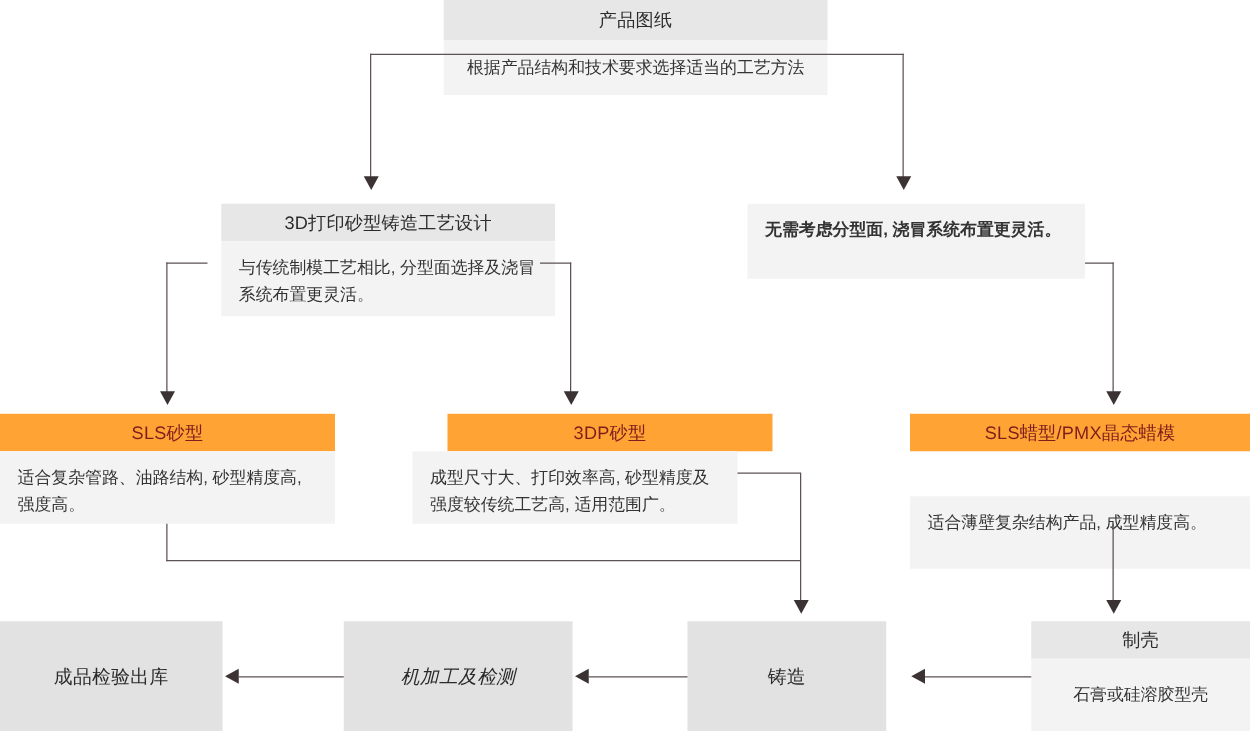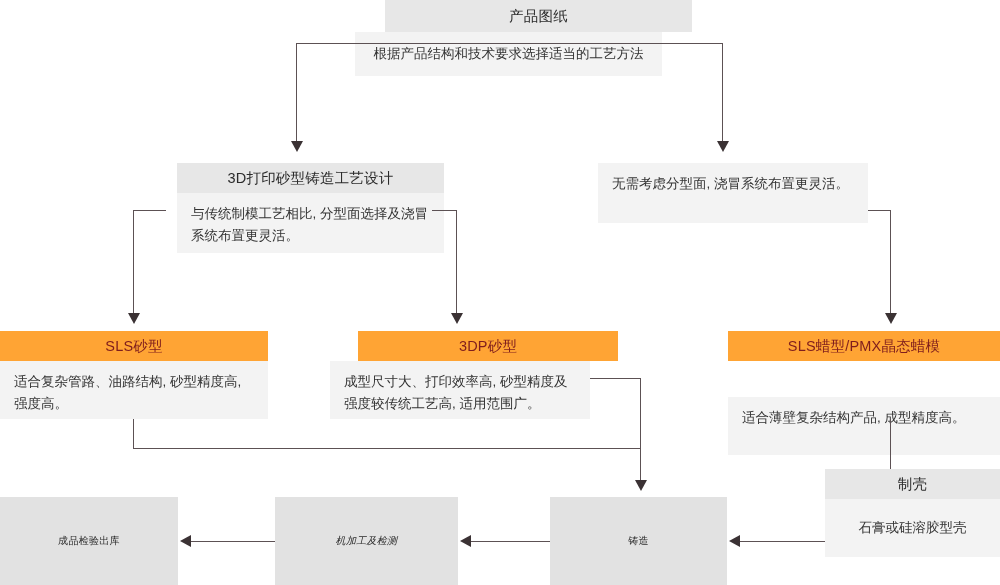--- a/index.html
+++ b/index.html
@@ -44,21 +44,21 @@
   }
   .card .body.center {
     text-align: center;
   }
   
   .plain {
     position: absolute;
     box-sizing: border-box;
     background: #e2e2e2;
     color: #2b2b2b;
-    font-size: 10px;
+    font-size: 15px;
     display: flex;
     align-items: center;
     justify-content: center;
     letter-spacing: .3px;
   }
   
   .hline {
     position: absolute;
     height: 1px;
     background: #5c5154;
@@ -82,37 +82,37 @@
     border-bottom: 6px solid transparent;
     border-right: 11px solid #3b3234;
   }
 </style>
 </head>
 <body>
 
 <div id="stage">
 
   <div class="card" style="left:355px; top:0px; width:307px;">
-    <div class="hdr gray" style="height:32px;margin-left:30px;">产品图纸</div>
+    <div class="hdr gray" style="height:32px;">产品图纸</div>
     <div class="body center" style="height:44px; display:flex; align-items:center; justify-content:center; padding-top:0; padding-bottom:0;">根据产品结构和技术要求选择适当的工艺方法</div>
   </div>
 
   <div class="hline" style="left:296px; top:43px; width:427px;"></div>
   <div class="vline" style="left:296px; top:43px; height:100px;"></div>
   <div class="arr-down" style="left:291px; top:141px;"></div>
   <div class="vline" style="left:722px; top:43px; height:100px;"></div>
   <div class="arr-down" style="left:717px; top:141px;"></div>
 
   <div class="card" style="left:177px; top:163px; width:267px;">
     <div class="hdr gray" style="height:30px;">3D打印砂型铸造工艺设计</div>
     <div class="body" style="height:60px;">与传统制模工艺相比, 分型面选择及浇冒系统布置更灵活。</div>
   </div>
 
   <div class="card" style="left:598px; top:163px; width:270px;">
-    <div class="body" style="height:60px;">无需考虑分型面, 浇冒系统布置更灵活。</div>
+    <div class="body" style="height:60px;font-weight:bold;">无需考虑分型面, 浇冒系统布置更灵活。</div>
   </div>
 
   <div class="hline" style="left:133px; top:210px; width:33px;"></div>
   <div class="vline" style="left:133px; top:210px; height:105px;"></div>
   <div class="arr-down" style="left:128px; top:313px;"></div>
 
   <div class="hline" style="left:432px; top:210px; width:25px;"></div>
   <div class="vline" style="left:456px; top:210px; height:105px;"></div>
   <div class="arr-down" style="left:451px; top:313px;"></div>
 
@@ -138,26 +138,26 @@
   <div class="vline" style="left:133px; top:419px; height:30px;"></div>
   <div class="hline" style="left:133px; top:448px; width:507px;"></div>
 
   <div class="hline" style="left:590px; top:378px; width:50px;"></div>
   <div class="vline" style="left:640px; top:378px; height:104px;"></div>
   <div class="arr-down" style="left:635px; top:480px;"></div>
 
   <div class="vline" style="left:890px; top:419px; height:63px;"></div>
   <div class="arr-down" style="left:885px; top:480px;"></div>
 
-  <div class="card" style="left:825px; top:469px; width:175px;">
+  <div class="card" style="left:825px; top:497px; width:175px;">
     <div class="hdr gray" style="height:30px;">制壳</div>
     <div class="body center" style="height:58px; display:flex; align-items:center; justify-content:center; padding-top:0; padding-bottom:0;">石膏或硅溶胶型壳</div>
   </div>
 
-  <div class="plain" style="left:550px; top:497px; width:177px; height:88px;">
+  <div class="plain" style="left:550px; top:497px; width:159px; height:88px;">
     <span>铸造</span>
   </div>
 
   <div class="plain" style="left:275px; top:497px; width:183px; height:88px;font-style:italic;">
     <span>机加工及检测</span>
   </div>
 
   <div class="plain" style="left:0px; top:497px; width:178px; height:88px;">
     <span>成品检验出库</span>
   </div>

